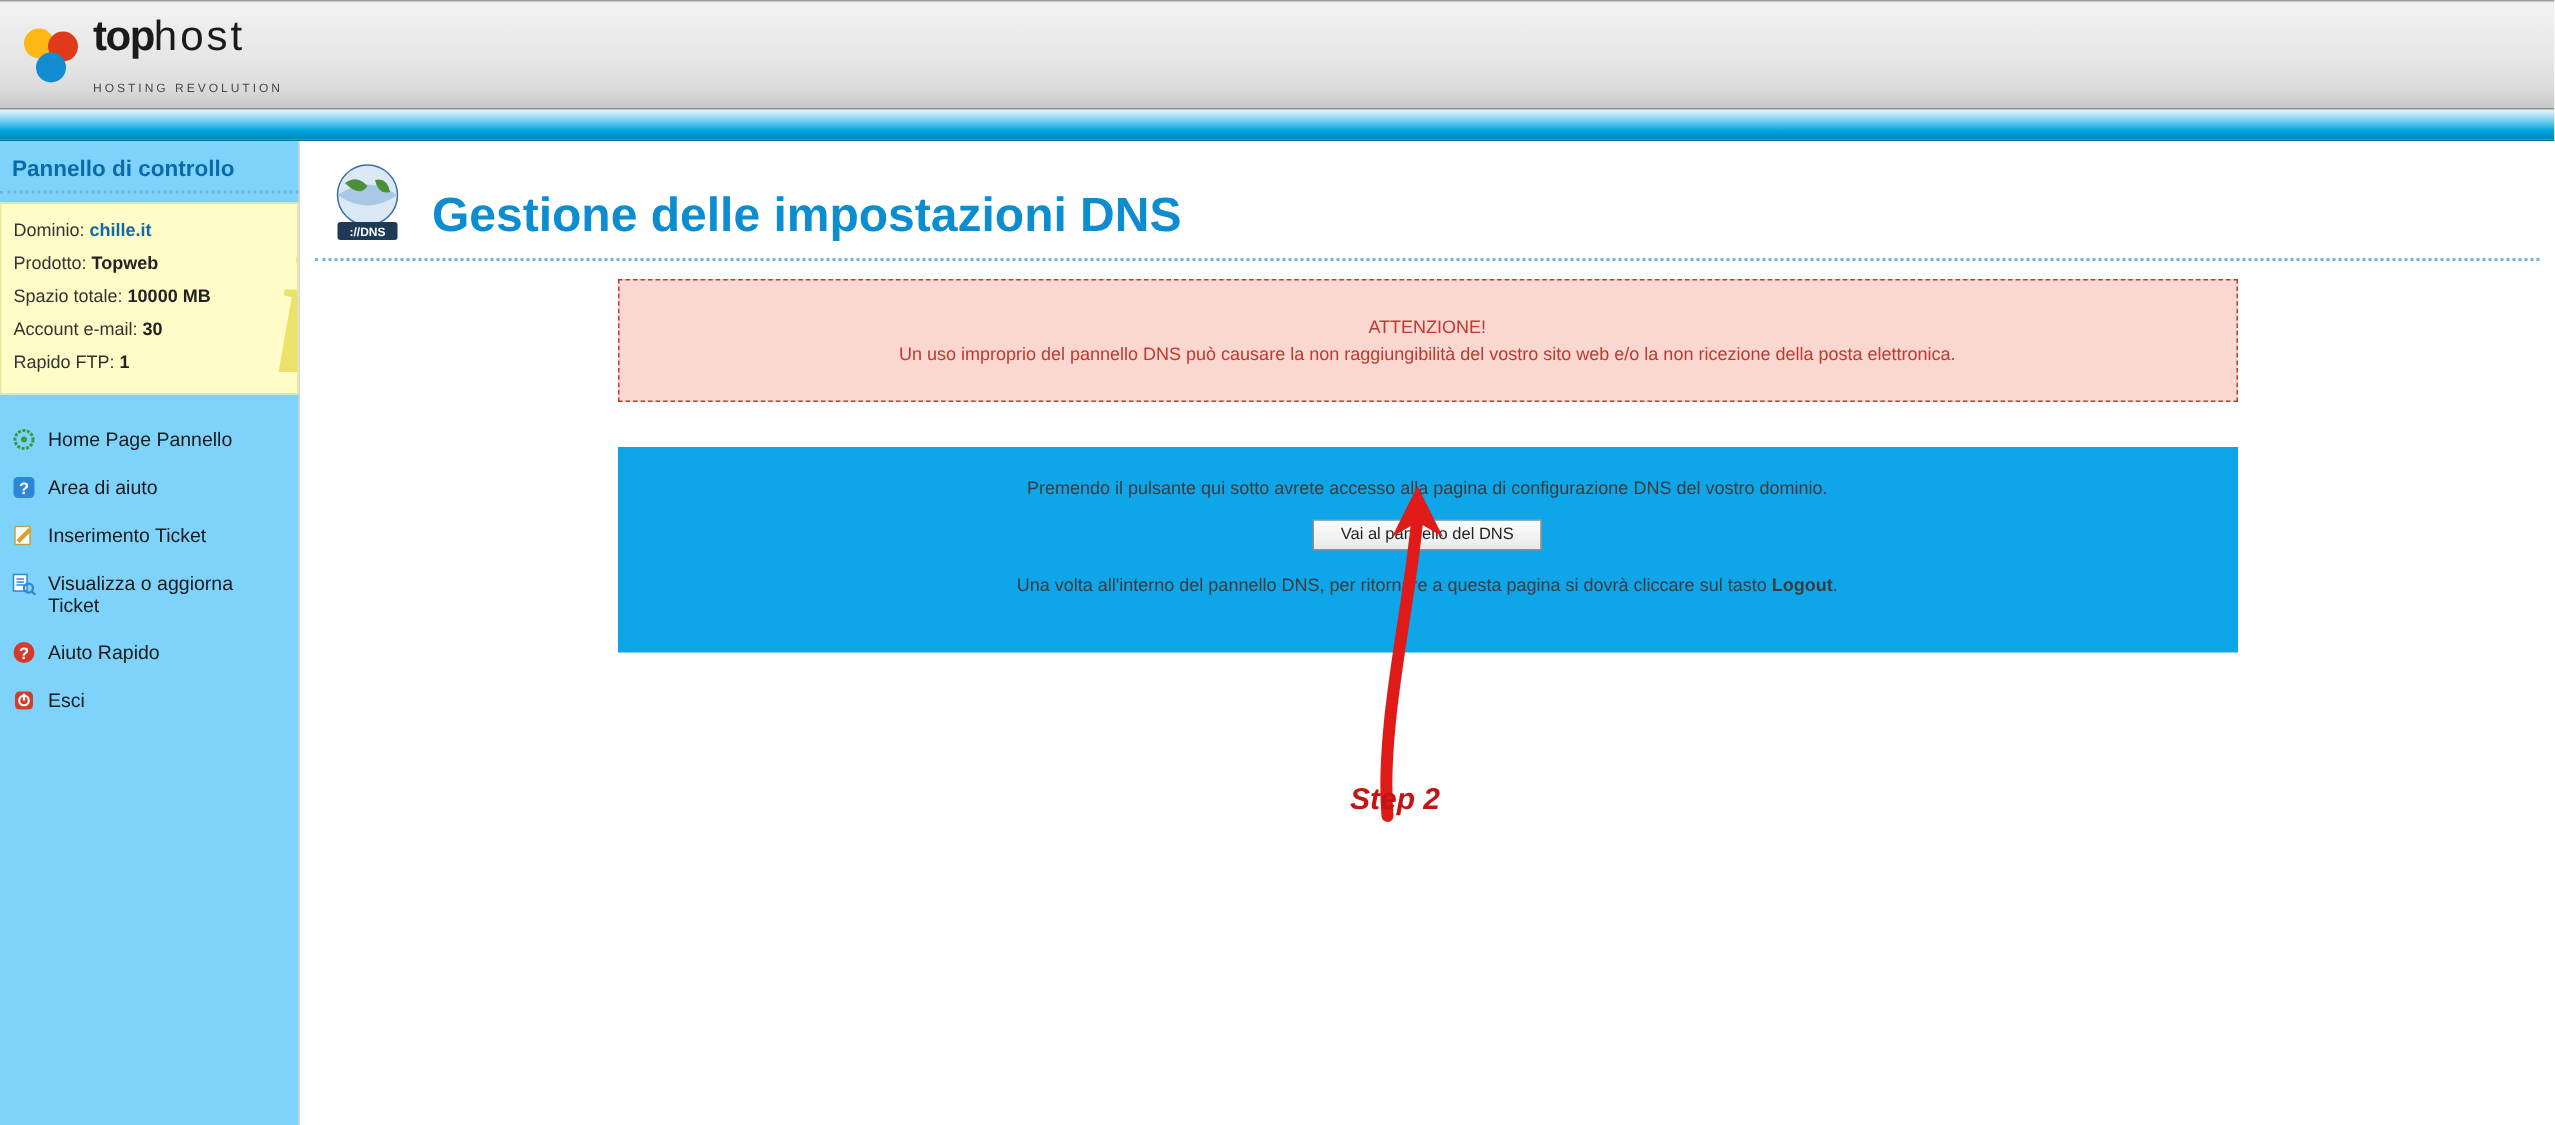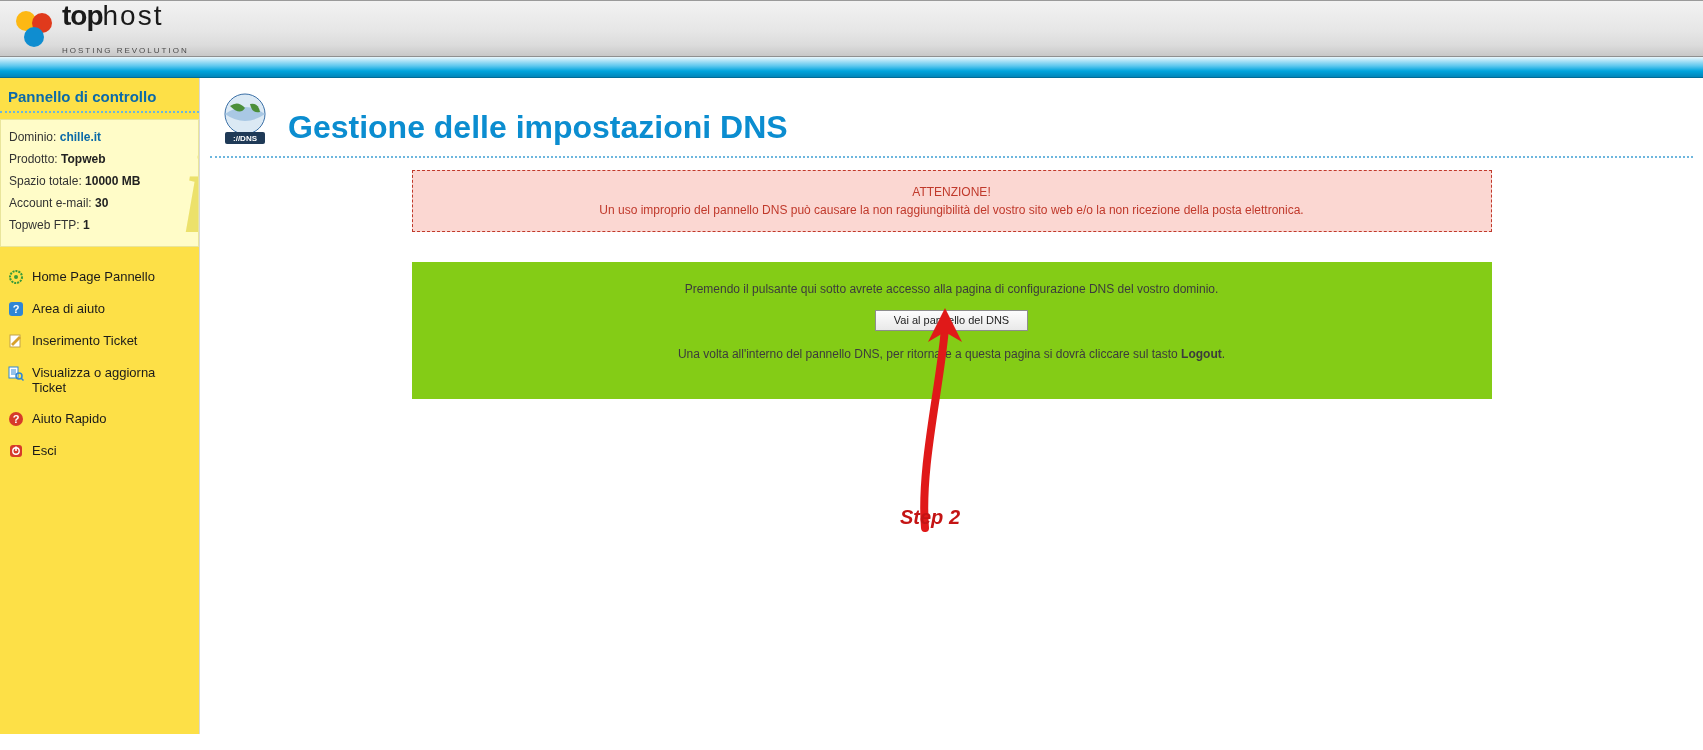--- a/index.html
+++ b/index.html
@@ -6,21 +6,21 @@
   html, body { width: 100%; height: 100%; }
   body {
     font-family: "Trebuchet MS", Verdana, Arial, sans-serif;
     font-size: 12px;
     color: #333;
     background: #fff;
   }
 
   
   .topbar {
-    height: 56px;
+    height: 72px;
     border-top: 1px solid #9a9a9a;
     background: linear-gradient(#f2f2f2, #e6e6e6 55%, #dcdcdc 80%, #c8c8c8 100%);
     position: relative;
     display: flex;
     align-items: center;
   }
   .topbar .logo {
     display: flex;
     align-items: center;
     gap: 6px;
@@ -51,21 +51,21 @@
     background: linear-gradient(#e9f7fd, #5cc7ee 45%, #00a4dd 70%, #0085b9 100%);
     border-top: 1px solid #8f8f8f;
     border-bottom: 1px solid #006c98;
   }
 
   
   .wrap { display: flex; min-height: calc(100% - 94px); }
   .side {
     width: 200px;
     flex: 0 0 200px;
-    background: #fde047;
+    background: #7dd3fc;
     border-right: 1px solid #d9d9d9;
     padding: 0;
   }
   .main {
     flex: 1;
     padding: 12px 10px 40px 10px;
     position: relative;
   }
 
   
@@ -133,29 +133,29 @@
 
   .warnbox {
     margin: 0 auto 30px auto;
     width: 1080px;
     max-width: 100%;
     background: #fbd7d2;
     border: 1px dashed #c0392b;
     color: #c0392b;
     font-size: 12px;
     text-align: center;
-    padding: 14px 20px;
+    padding: 24px 20px;
   }
   .warnbox .title { display: block; margin-bottom: 4px; }
 
   .actionbox {
     margin: 0 auto;
     width: 1080px;
     max-width: 100%;
-    background: #84cc16;
+    background: #0ea5e9;
     color: #3c3c3c;
     font-size: 12px;
     text-align: center;
     padding: 20px 24px 24px 24px;
   }
   .actionbox p { margin-bottom: 14px; }
   .actionbox .btn {
     display: inline-block;
     padding: 1px 18px 2px 18px;
     font-family: inherit;
@@ -223,21 +223,21 @@
       </div>
       <div class="row">
         <span class="label">Spazio totale:</span>
         <span class="val">10000 MB</span>
       </div>
       <div class="row">
         <span class="label">Account e-mail:</span>
         <span class="val">30</span>
       </div>
       <div class="row">
-        <span class="label">Topweb FTP:</span>
+        <span class="label">Rapido FTP:</span>
         <span class="val">1</span>
       </div>
     </div>
 
     <ul class="navlist">
       <li>
         <span class="ic">
           <svg viewBox="0 0 16 16">
               <circle cx="8" cy="8" r="6" fill="none" stroke="#3a9b3a" stroke-width="2" stroke-dasharray="2 1"></circle>
               <circle cx="8" cy="8" r="2" fill="#3a9b3a"></circle>

